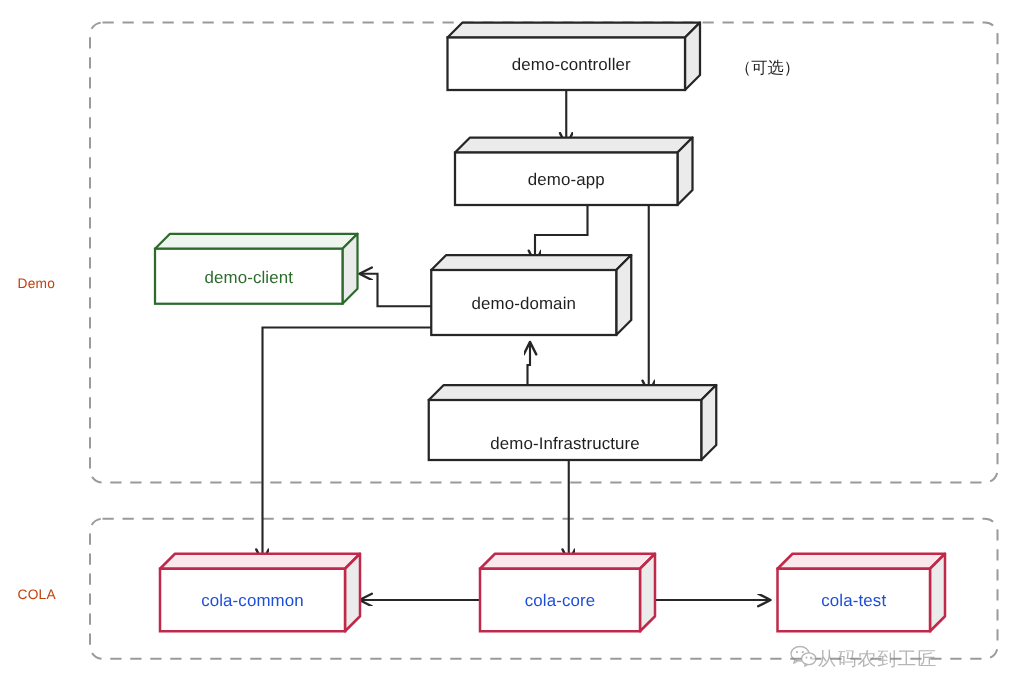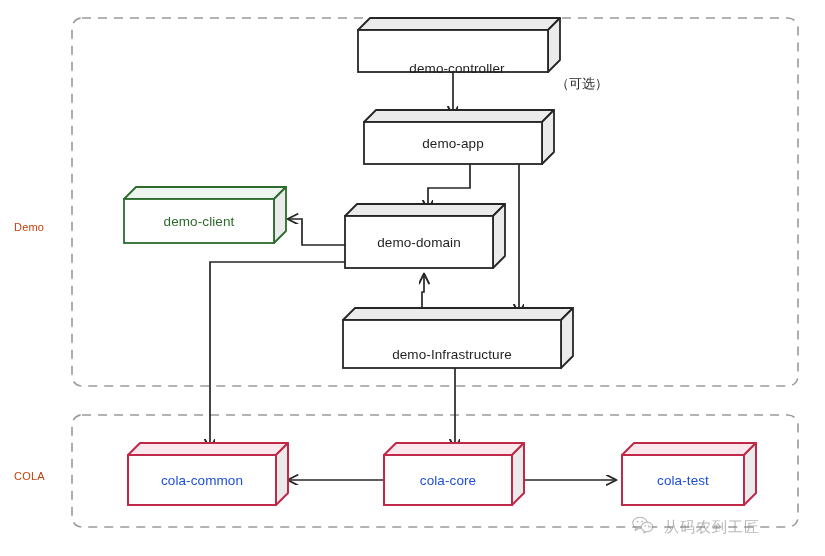--- a/index.html
+++ b/index.html
@@ -44,21 +44,21 @@
   .note-label {
     position: absolute;
     font-size: 13px;
     color: #1f1f1f;
     white-space: nowrap;
   }
   .wm {
     position: absolute;
     display: flex;
     align-items: center;
-    gap: 10px;
+    gap: 0;
     opacity: 0.62;
   }
   .wm-text {
     font-size: 15px;
     color: #8a8a8a;
     letter-spacing: 1px;
     white-space: nowrap;
   }
 </style>
 </head>
@@ -144,30 +144,30 @@
     <g>
       <polygon points="622,455 634,443 756,443 744,455" fill="#fae8ec" stroke="#c0294a" stroke-width="2" stroke-linejoin="round"></polygon>
       <polygon points="744,455 756,443 756,493 744,505" fill="#ebebeb" stroke="#c0294a" stroke-width="2" stroke-linejoin="round"></polygon>
       <rect x="622" y="455" width="122" height="50" fill="#ffffff" stroke="#c0294a" stroke-width="2"></rect>
     </g>
   </svg>
 
   <div class="grp-label" style="left:14px; top:221px;">Demo</div>
   <div class="grp-label" style="left:14px; top:470px;">COLA</div>
 
-  <div class="box-label dark" style="left:358px; top:61px;  width:198px;">demo-controller</div>
+  <div class="box-label dark" style="left:358px; top:44px;  width:198px;">demo-controller</div>
   <div class="box-label dark" style="left:364px; top:136px; width:178px;">demo-app</div>
   <div class="box-label green" style="left:124px; top:214px; width:150px;">demo-client</div>
   <div class="box-label dark" style="left:345px; top:235px; width:148px;">demo-domain</div>
   <div class="box-label dark" style="left:343px; top:347px; width:218px;">demo-Infrastructure</div>
   <div class="box-label red" style="left:128px; top:473px; width:148px;">cola-common</div>
   <div class="box-label red" style="left:384px; top:473px; width:128px;">cola-core</div>
   <div class="box-label red" style="left:622px; top:473px; width:122px;">cola-test</div>
 
-  <div class="note-label" style="left:556px; top:45px;margin-top:30px;">（可选）</div>
+  <div class="note-label" style="left:588px; top:45px;">（可选）</div>
 
   <div class="wm" style="left:632px; top:516px;">
     <span>
       <svg width="22" height="18" viewBox="0 0 22 18">
         <ellipse cx="8" cy="7" rx="7.2" ry="5.8" fill="none" stroke="#8a8a8a" stroke-width="1.1"></ellipse>
         <path d="M4,11.8 L3,14.6 L6,12.9" fill="none" stroke="#8a8a8a" stroke-width="1.1" stroke-linejoin="round"></path>
         <circle cx="5.6" cy="5.6" r="0.9" fill="#8a8a8a"></circle>
         <circle cx="10.2" cy="5.6" r="0.9" fill="#8a8a8a"></circle>
         <ellipse cx="15" cy="11" rx="5.8" ry="4.7" fill="#ffffff" stroke="#8a8a8a" stroke-width="1.1"></ellipse>
         <path d="M12.5,14.8 L11.8,17 L14.2,15.6" fill="none" stroke="#8a8a8a" stroke-width="1.1" stroke-linejoin="round"></path>

